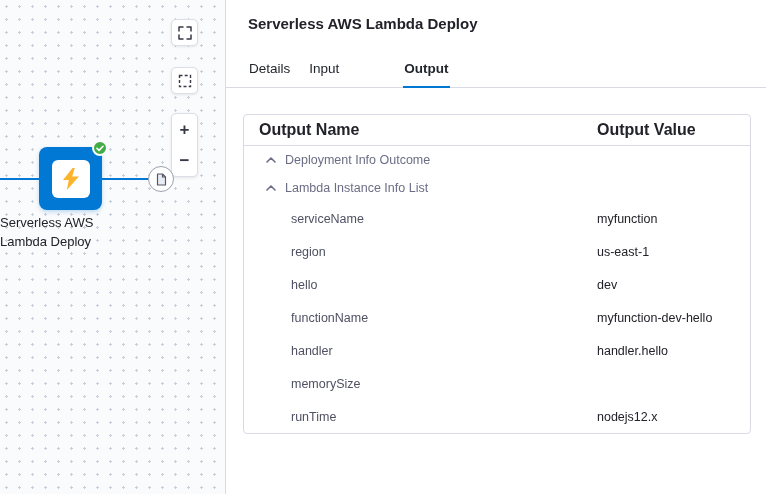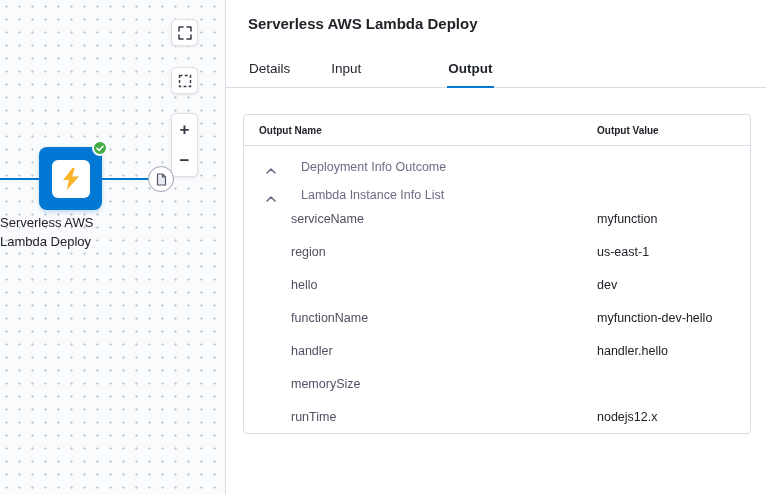--- a/index.html
+++ b/index.html
@@ -61,41 +61,41 @@
     position:absolute; top:213px; left:0; width:142px;
     font-size:13px; line-height:19px; color:#22222a;
   }
 
   
   .panel { flex:1; background:#ffffff; position:relative; }
   .panel-title {
     padding:15px 12px 0 22px; font-size:15px; font-weight:700; color:#22222a;
   }
   .tabs {
-    display:flex; gap:39px; padding-left:22px; margin-top:21px;
+    display:flex; gap:17px; padding-left:22px; margin-top:21px;
     border-bottom:1px solid #d9dae6;
   }
   .tab {
     padding:8px 1px 10px; font-size:13.5px; color:#22272d; cursor:pointer;
   }
   .tab.active { font-weight:700; border-bottom:2px solid #0278d5; margin-bottom:-1px;margin-left:46px; }
 
   .table-card {
     margin:26px 15px 0 17px; border:1px solid #d9dae6; border-radius:4px;
     font-size:12.5px; background:#fff;
   }
   .thead {
     display:flex; align-items:center; height:31px;
-    border-bottom:1px solid #d9dae6; font-size:10px; font-weight:700; color:#22222a;
+    border-bottom:1px solid #d9dae6; font-size:16px; font-weight:700; color:#22222a;
   }
   .col-name { width:353px; padding-left:15px; }
   .col-value { flex:1; }
   .group-row {
-    display:flex; align-items:flex-end; height:28px; padding-left:22px;
-    color:#6b6d85; gap:25px; cursor:pointer;
+    display:flex; align-items:center; height:28px; padding-left:22px;
+    color:#6b6d85; gap:9px; cursor:pointer;
   }
   .chev { display:flex; align-items:center; }
   .row { display:flex; align-items:center; height:33px; }
   .row .key { width:353px; padding-left:47px; color:#4f5162; }
   .row .val { flex:1; color:#22222a; }
 </style>
 </head>
 <body>
 
 <div class="canvas">

